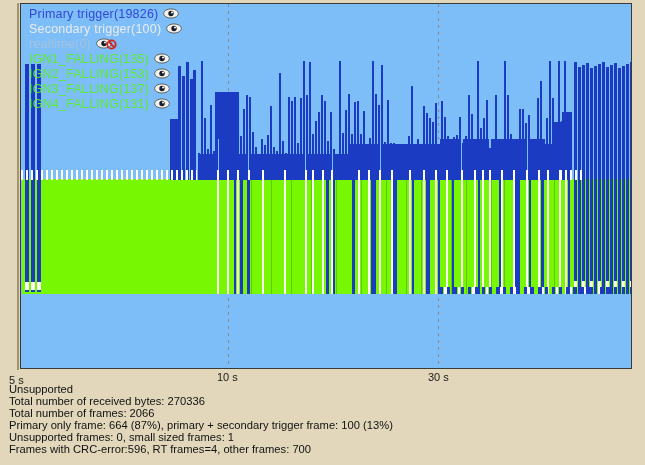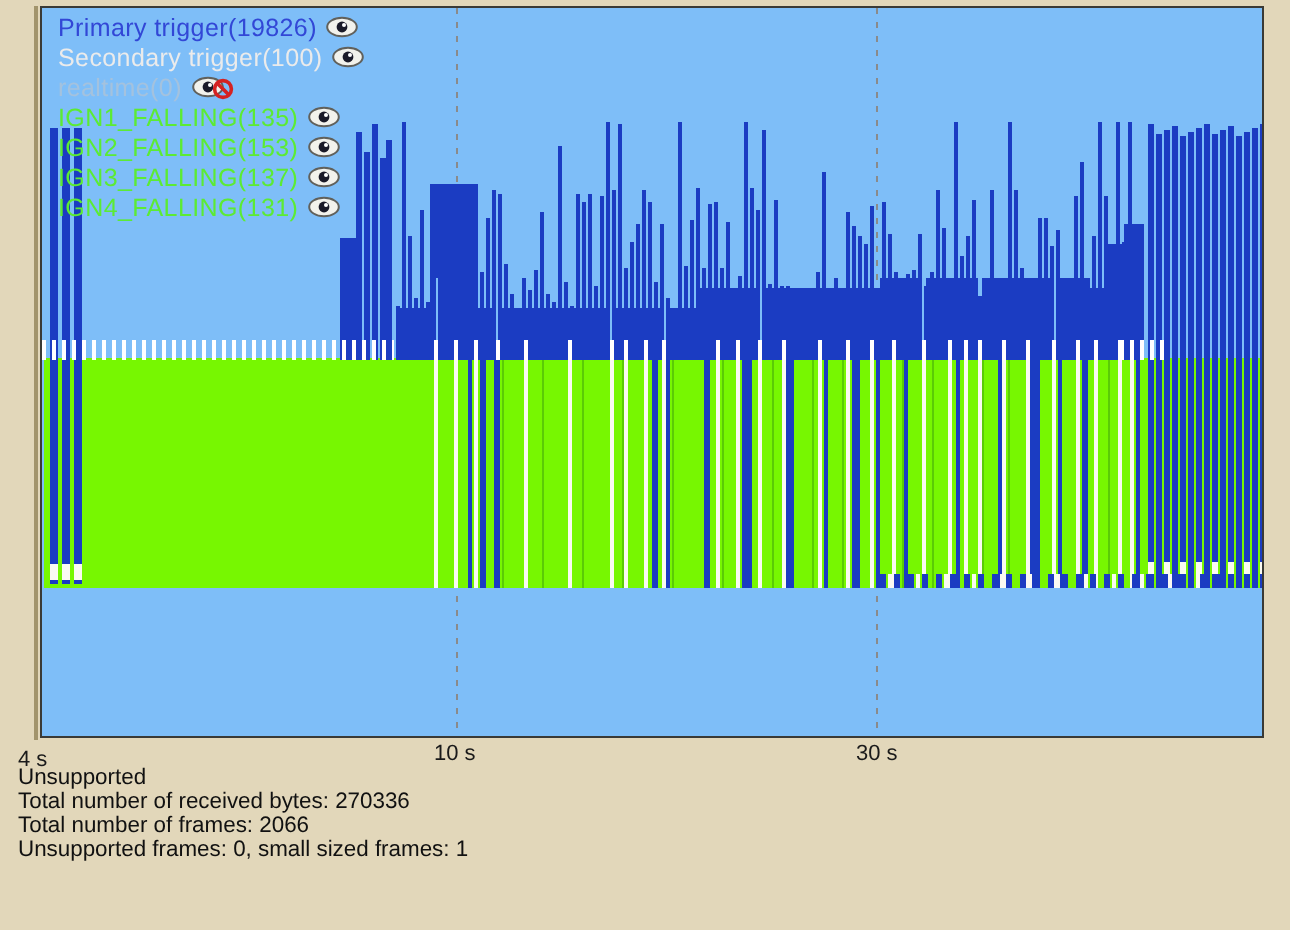--- a/index.html
+++ b/index.html
@@ -414,22 +414,24 @@
       <span class="eyewrap"><svg width="16" height="11" viewBox="0 0 16 11">
             <ellipse cx="8" cy="5.5" rx="7.4" ry="4.6" fill="#F2F2EC" stroke="#61615C" stroke-width="1"></ellipse>
             <circle cx="8" cy="5.5" r="2.7" fill="#1A1A28"></circle>
             <circle cx="9" cy="4.5" r="1" fill="#FFF"></circle>
           </svg></span>
     </div>
   </div>
 
 </div>
 
-<span class="tick tick-0">4 s</span>
+<span class="tick tick-0">5 s</span>
 <span class="tick tick-10">10 s</span>
 <span class="tick tick-20">30 s</span>
 
 <div class="stats">
   <div>Unsupported</div>
   <div>Total number of received bytes: 270336</div>
   <div>Total number of frames: 2066</div>
+  <div>Primary only frame: 664 (87%), primary + secondary trigger frame: 100 (13%)</div>
   <div>Unsupported frames: 0, small sized frames: 1</div>
+  <div>Frames with CRC-error:596, RT frames=4, other frames: 700</div>
 </div>
 
 </body></html>

